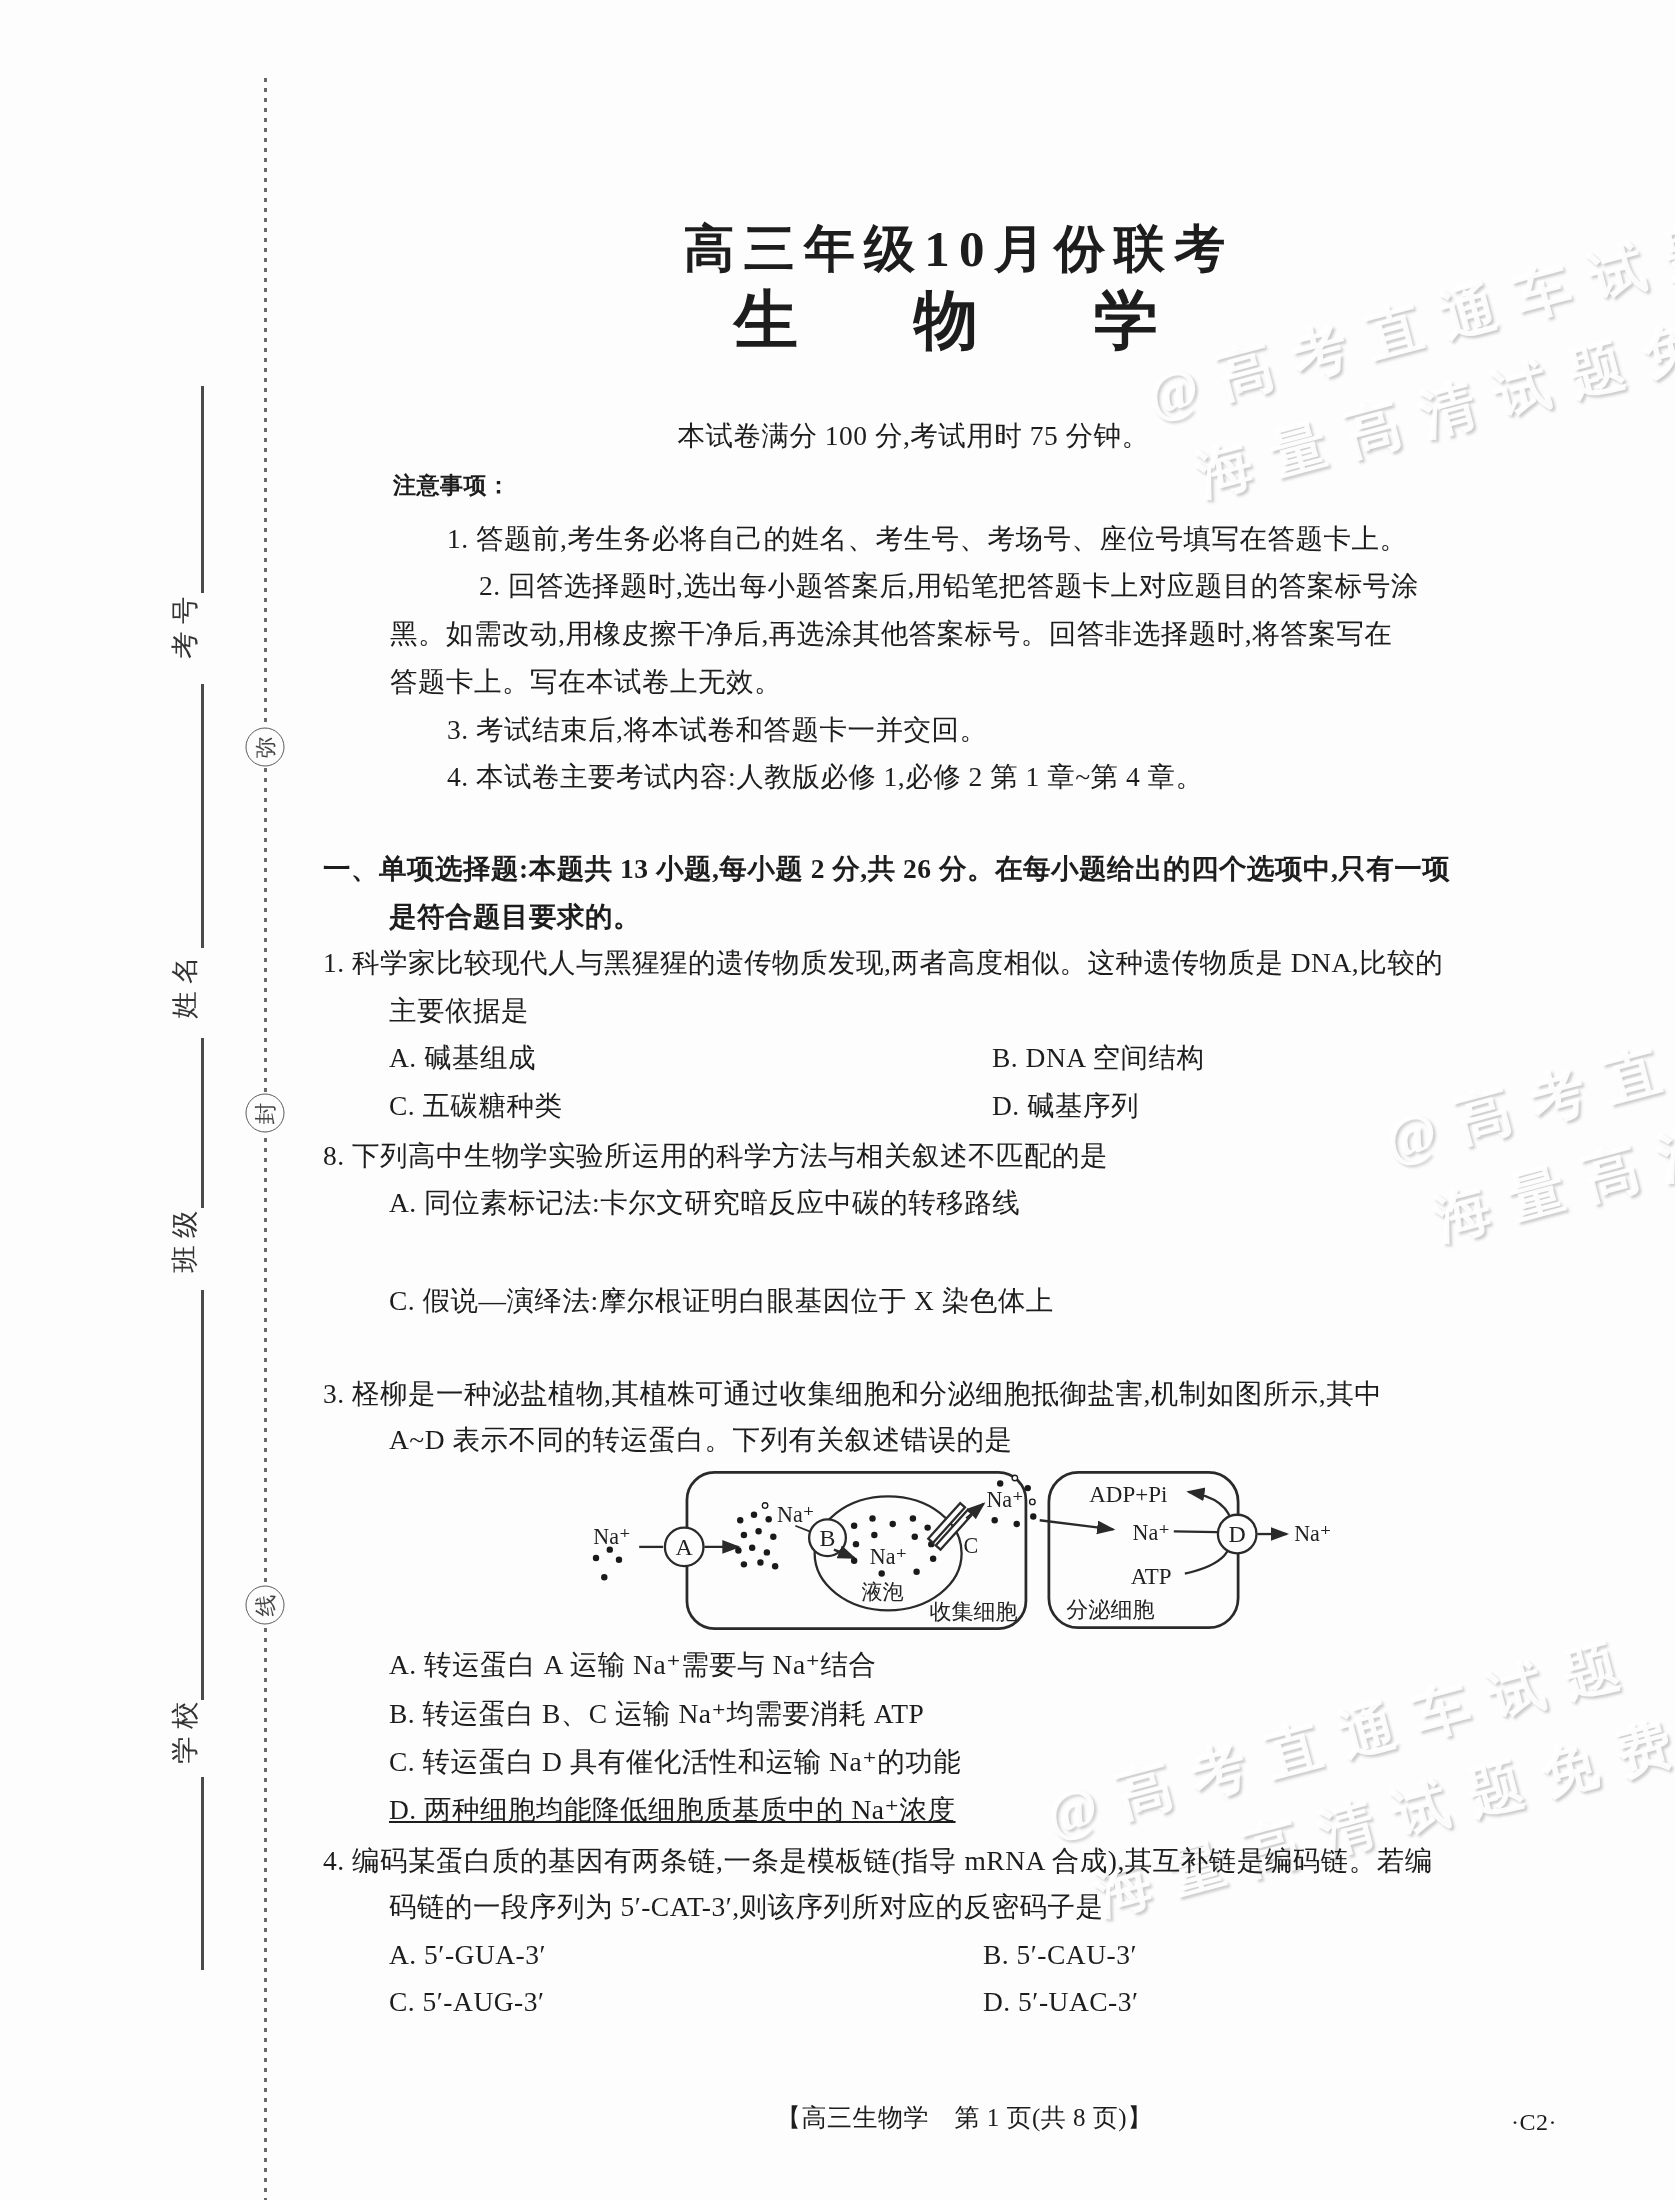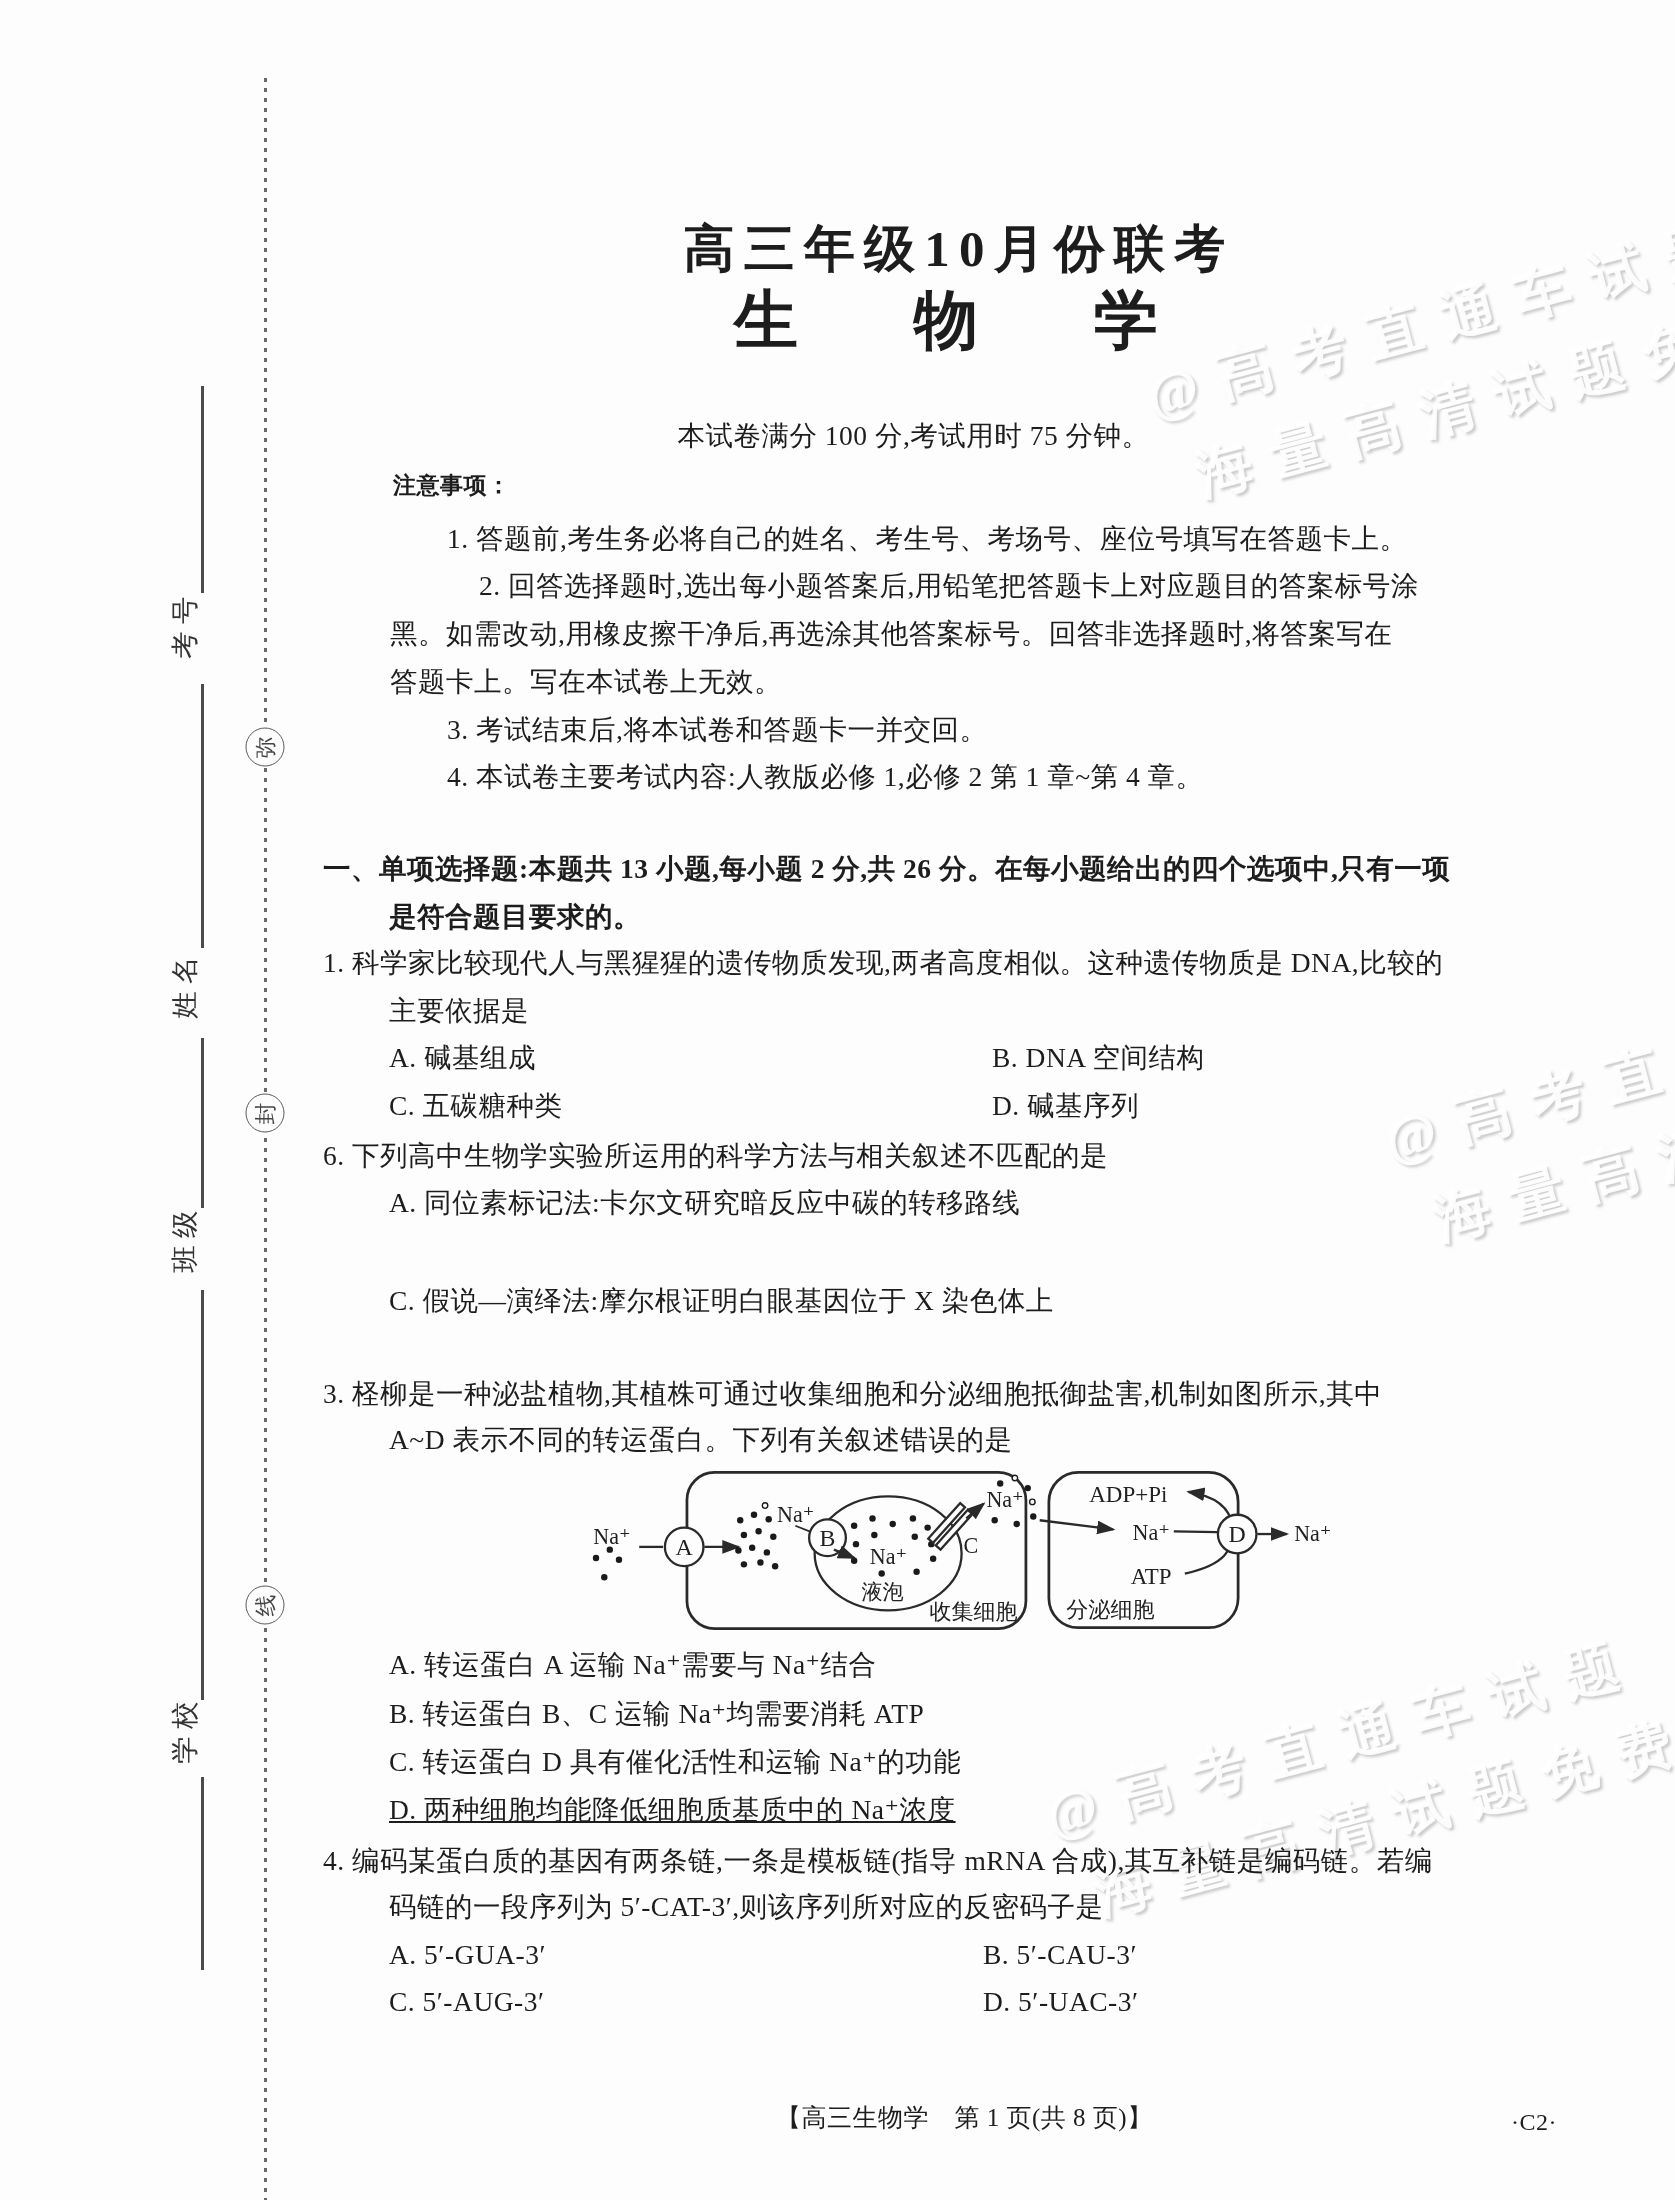--- a/index.html
+++ b/index.html
@@ -97,21 +97,21 @@
   <div class="t b" style="left:323px;top:852px;">一、单项选择题:本题共 13 小题,每小题 2 分,共 26 分。在每小题给出的四个选项中,只有一项</div>
   <div class="t b" style="left:389px;top:900px;">是符合题目要求的。</div>
 
   <div class="t" style="left:323px;top:946px;">1. 科学家比较现代人与黑猩猩的遗传物质发现,两者高度相似。这种遗传物质是 DNA,比较的</div>
   <div class="t" style="left:389px;top:994px;">主要依据是</div>
   <div class="t" style="left:389px;top:1041px;">A. 碱基组成</div>
   <div class="t" style="left:992px;top:1041px;">B. DNA 空间结构</div>
   <div class="t" style="left:389px;top:1089px;">C. 五碳糖种类</div>
   <div class="t" style="left:992px;top:1089px;">D. 碱基序列</div>
 
-  <div class="t" style="left:323px;top:1139px;">6. 下列高中生物学实验所运用的科学方法与相关叙述不匹配的是</div>
+  <div class="t" style="left:323px;top:1139px;">8. 下列高中生物学实验所运用的科学方法与相关叙述不匹配的是</div>
   <div class="t" style="left:389px;top:1186px;">A. 同位素标记法:卡尔文研究暗反应中碳的转移路线</div>
   <div class="t" style="left:389px;top:1284px;">C. 假说—演绎法:摩尔根证明白眼基因位于 X 染色体上</div>
 
   <div class="t" style="left:323px;top:1377px;">3. 柽柳是一种泌盐植物,其植株可通过收集细胞和分泌细胞抵御盐害,机制如图所示,其中</div>
   <div class="t" style="left:389px;top:1423px;">A~D 表示不同的转运蛋白。下列有关叙述错误的是</div>
 
   <svg class="diagram" width="790" height="184" viewBox="0 0 860 200">
     <defs>
       <marker id="ah" markerWidth="10" markerHeight="8" refX="7" refY="3" orient="auto">
         <path d="M0,0 L8,3 L0,6 Z" fill="#2a2a2a"></path>

